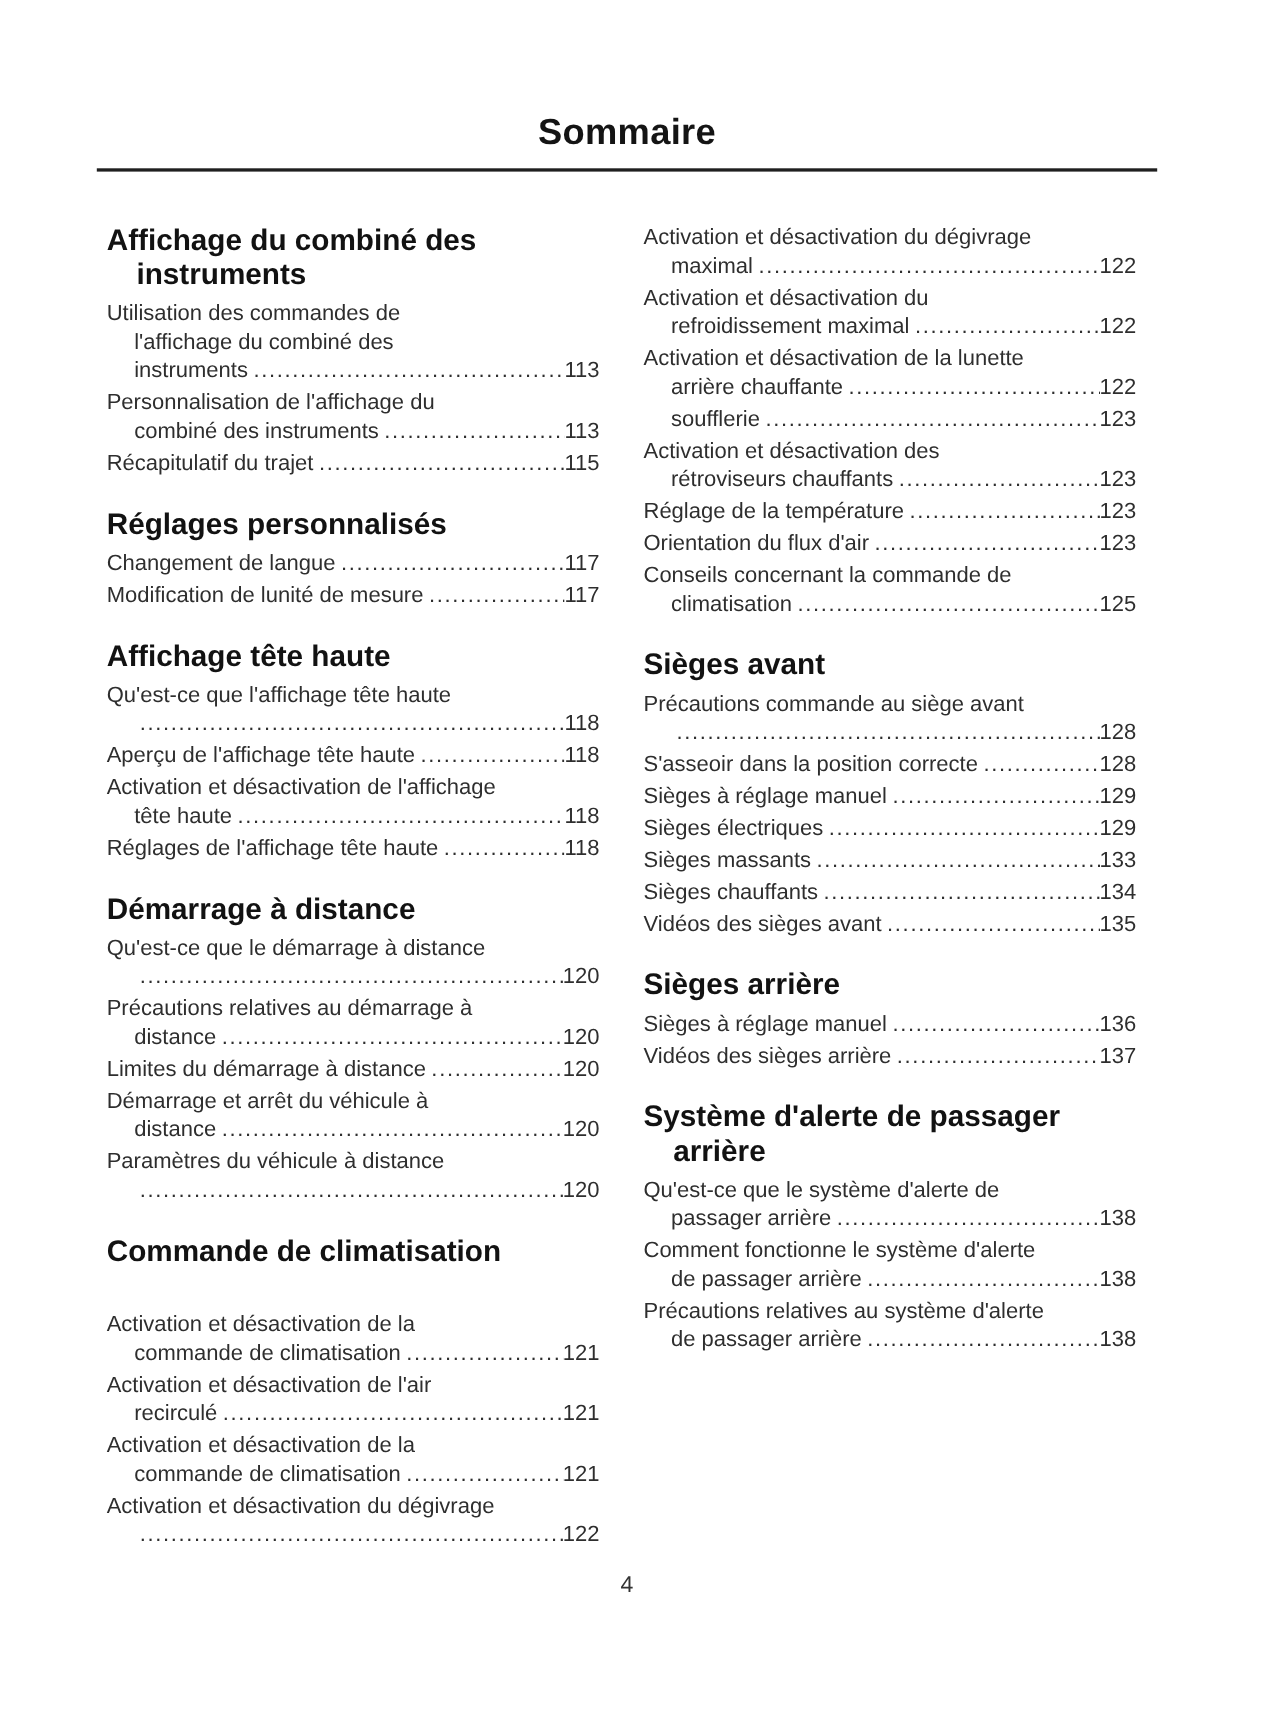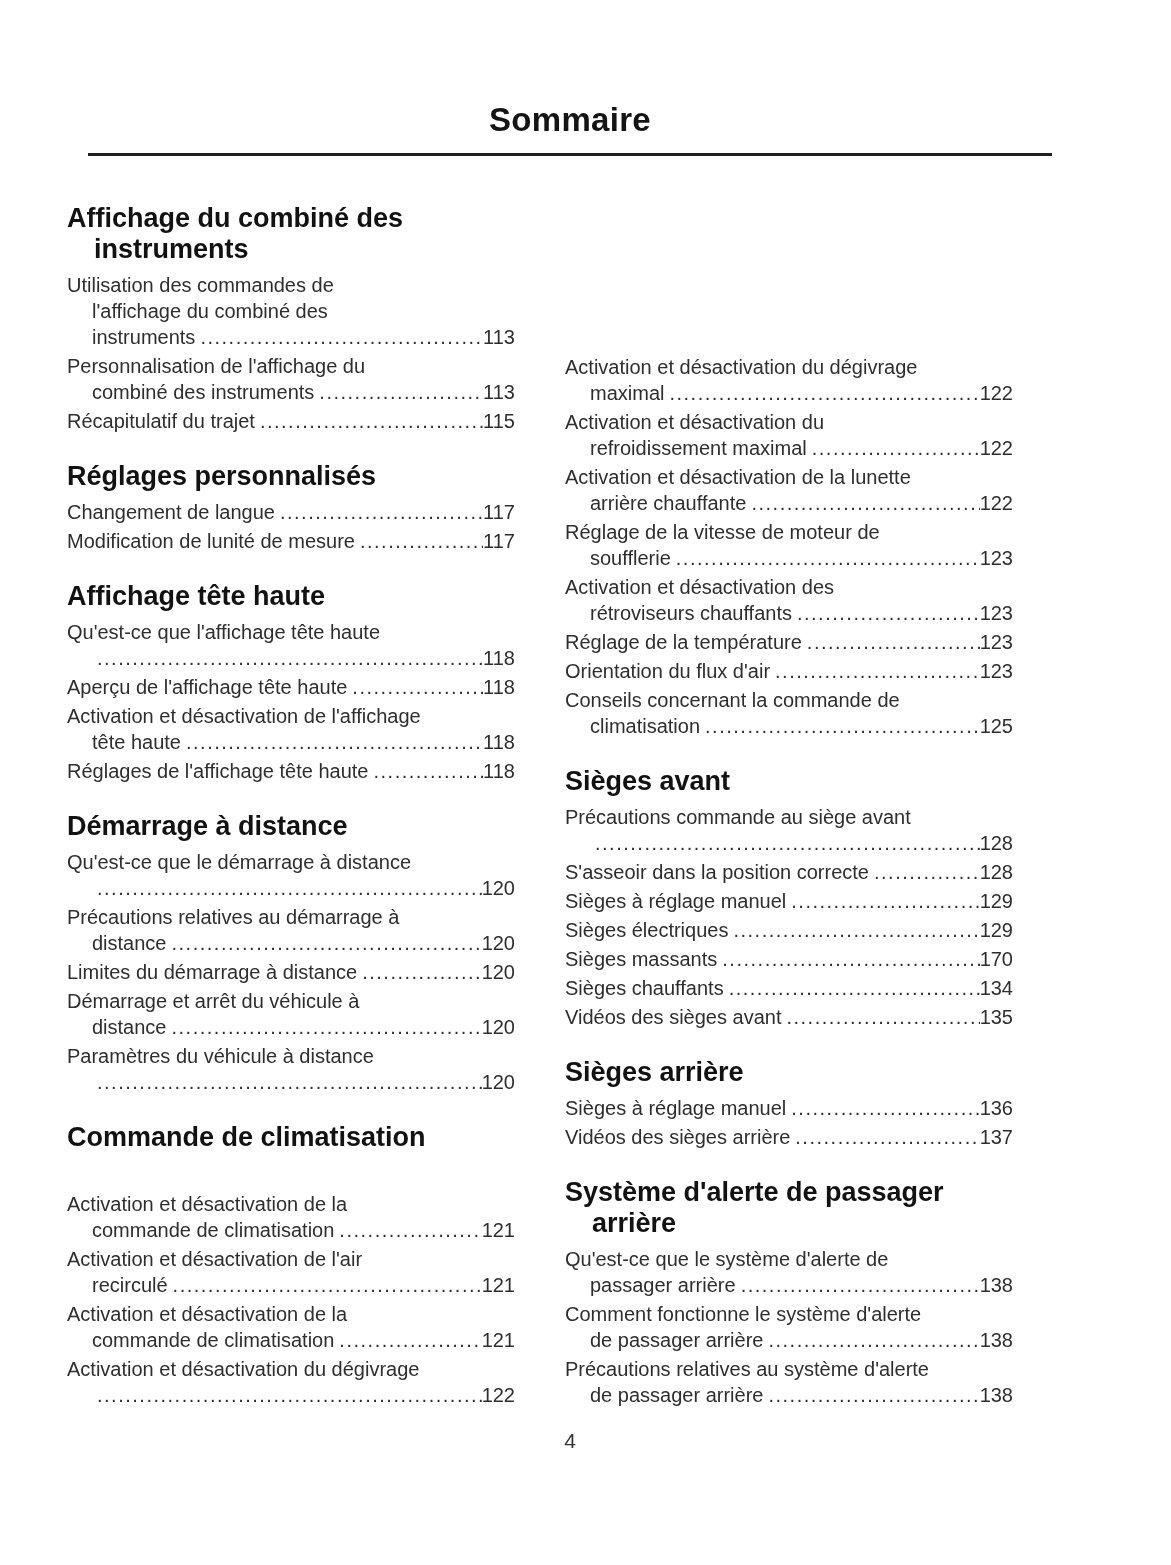--- a/index.html
+++ b/index.html
@@ -20,24 +20,23 @@
     letter-spacing: 0.3px;
     line-height: 40px;
   }
   .title-rule {
     height: 3px;
     background: #1f1f1f;
     margin: 13px 119px 0 88px;
   }
   .columns {
     display: flex;
-    gap: 50px;
-    margin: 47px 0 0 67px;
+    gap: 40px;
+    margin: 47px 0 0 97px;
     width: 946px;
-    align-items: flex-end;
   }
   .toc-column { width: 448px; flex: 0 0 448px; }
   .toc-section { margin-bottom: 27px; }
   .section-title {
     margin: 0 0 7px 0;
     font-size: 27px;
     line-height: 31px;
     font-weight: bold;
     color: #121212;
   }
@@ -275,21 +274,20 @@
           </div>
           <div class="toc-entry">
             <div class="entry-line">Activation et désactivation de la lunette</div>
             <div class="entry-line cont last">
               <span class="t">arrière chauffante</span>
               <span class="dots"></span>
               <span class="page-num">122</span>
             </div>
           </div>
           <div class="toc-entry">
-            <div class="entry-line">Réglage de la vitesse de moteur de</div>
             <div class="entry-line cont last">
               <span class="t">soufflerie</span>
               <span class="dots"></span>
               <span class="page-num">123</span>
             </div>
           </div>
           <div class="toc-entry">
             <div class="entry-line">Activation et désactivation des</div>
             <div class="entry-line cont last">
               <span class="t">rétroviseurs chauffants</span>
@@ -350,21 +348,21 @@
             <div class="entry-line last">
               <span class="t">Sièges électriques</span>
               <span class="dots"></span>
               <span class="page-num">129</span>
             </div>
           </div>
           <div class="toc-entry">
             <div class="entry-line last">
               <span class="t">Sièges massants</span>
               <span class="dots"></span>
-              <span class="page-num">170</span>
+              <span class="page-num">133</span>
             </div>
           </div>
           <div class="toc-entry">
             <div class="entry-line last">
               <span class="t">Sièges chauffants</span>
               <span class="dots"></span>
               <span class="page-num">134</span>
             </div>
           </div>
           <div class="toc-entry">

